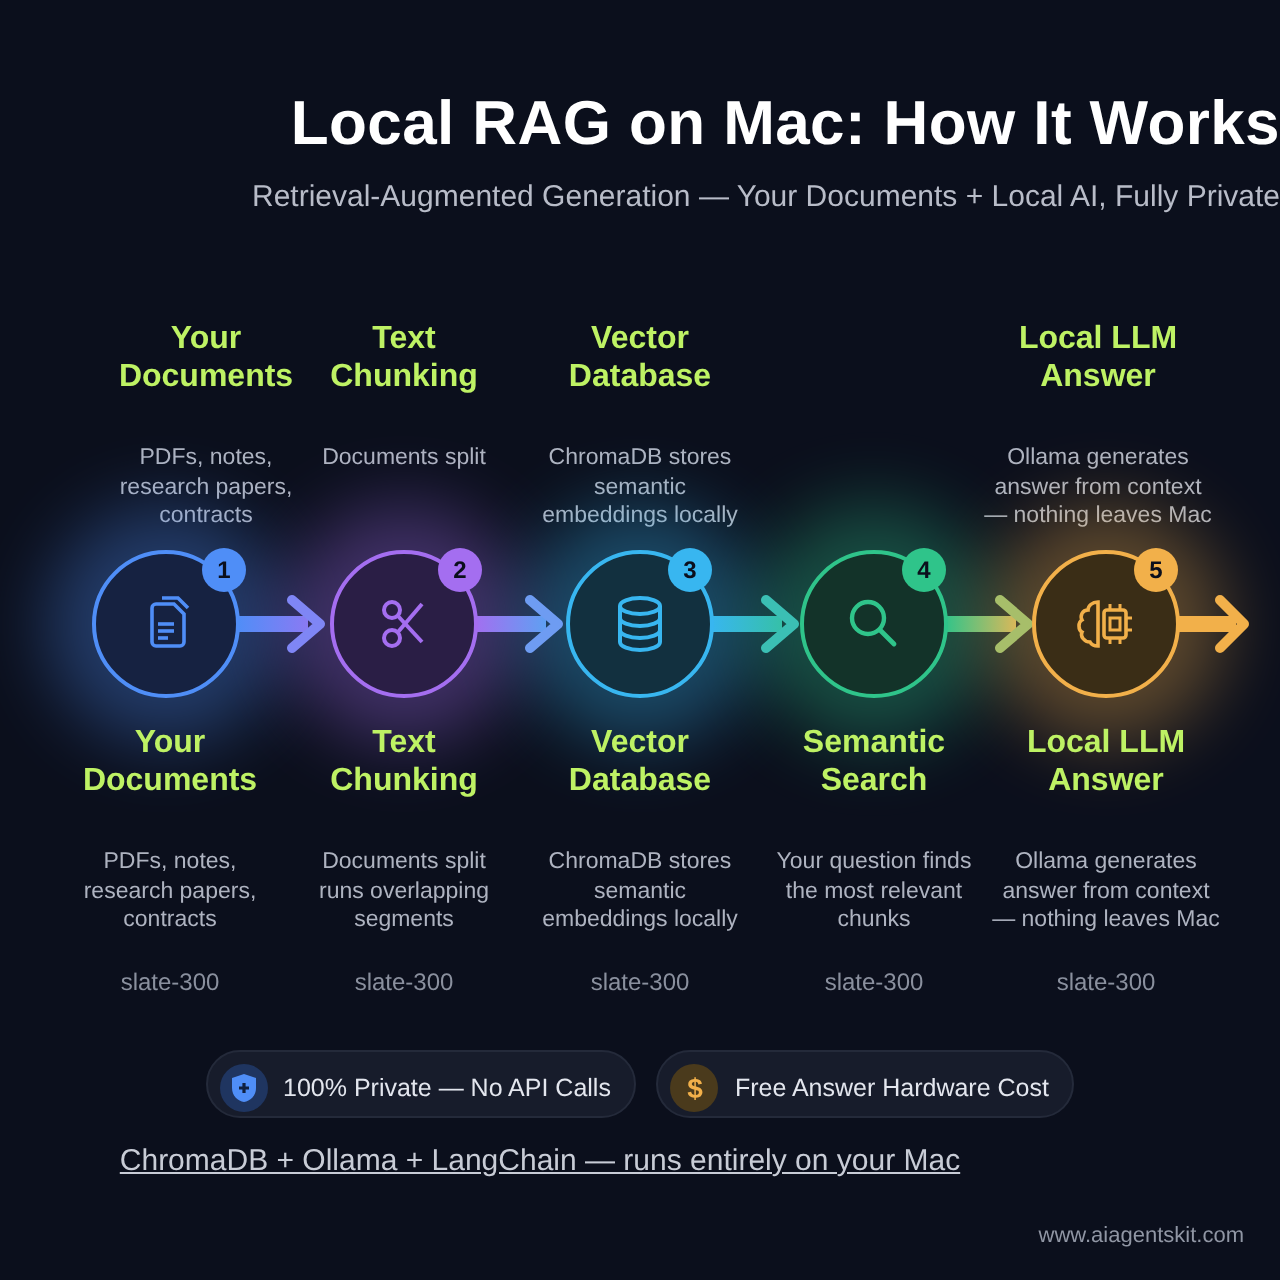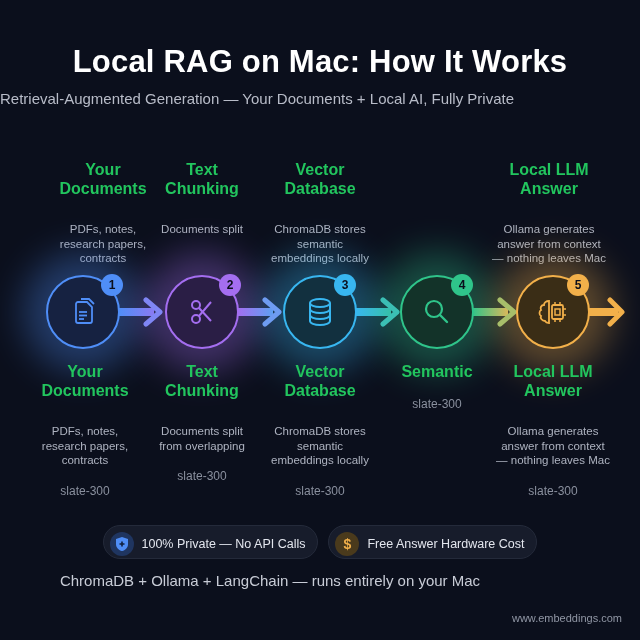--- a/index.html
+++ b/index.html
@@ -5,34 +5,34 @@
   * { box-sizing: border-box; margin: 0; padding: 0; }
   html, body { width: 640px; height: 640px; overflow: hidden; }
   body {
     background: #0b0f1c;
     font-family: "Liberation Sans", "DejaVu Sans", sans-serif;
     color: #fff;
     position: relative;
   }
   .title {
     position: absolute; top: 44px; left: 0; width: 640px;
-    text-align: center; font-size: 31px; font-weight: bold; color: #fff;
+    text-align: right; font-size: 31px; font-weight: bold; color: #fff;
     letter-spacing: 0.2px;
   }
   .subtitle {
     position: absolute; top: 90px; left: 0; width: 640px;
-    text-align: left; font-size: 15px; color: #b8bcc8;
+    text-align: right; font-size: 15px; color: #b8bcc8;
   }
   .step-top, .step-bottom {
     position: absolute; width: 120px; text-align: center;
   }
   .step-top { top: 160px; }
   .step-bottom { top: 362px; }
   .step-title {
-    font-size: 16px; font-weight: bold; color: #22c55e; line-height: 19px;
+    font-size: 16px; font-weight: bold; color: #bef264; line-height: 19px;
   }
   .step-desc {
     font-size: 11.5px; color: #aeb3c0; line-height: 14.5px; margin-top: 24px;
   }
   .step-note {
     font-size: 12px; color: #8a909e; margin-top: 16px;
   }
   .flow { position: absolute; left: 0; top: 260px; width: 640px; height: 110px; }
   .glow {
     position: absolute; width: 120px; height: 120px; border-radius: 50%;
@@ -57,21 +57,21 @@
     background: #171c2b; border: 1px solid #242a3a; border-radius: 17px;
     height: 34px; padding: 4px 12px 0 6px;
     font-size: 12.5px; color: #e3e6ee;
   }
   .pill-icon {
     width: 24px; height: 24px; border-radius: 50%;
     display: flex; align-items: center; justify-content: center;
   }
   .footer {
     position: absolute; top: 572px; left: 0; width: 540px;
-    text-align: center; font-size: 15px; color: #c8ccd6;
+    text-align: center; font-size: 15px; color: #c8ccd6; text-decoration: underline;
   }
   .url {
     position: absolute; top: 612px; right: 18px;
     font-size: 11px; color: #9096a4;
   }
 </style>
 </head>
 <body>
 
 <div class="title">Local RAG on Mac: How It Works</div>
@@ -239,39 +239,46 @@
     </div>
   <div class="step-note">slate-300</div>
 </div>
 <div class="step-bottom" style="left:142px">
   <div class="step-title">
       <div>Text</div>
       <div>Chunking</div>
     </div>
   <div class="step-desc">
       <div>Documents split</div>
-      <div>from overlapping</div>
+      <div>runs overlapping</div>
+      <div>segments</div>
     </div>
   <div class="step-note">slate-300</div>
 </div>
 <div class="step-bottom" style="left:260px">
   <div class="step-title">
       <div>Vector</div>
       <div>Database</div>
     </div>
   <div class="step-desc">
       <div>ChromaDB stores</div>
       <div>semantic</div>
       <div>embeddings locally</div>
     </div>
   <div class="step-note">slate-300</div>
 </div>
 <div class="step-bottom" style="left:372px;width:130px">
   <div class="step-title">
       <div>Semantic</div>
+      <div>Search</div>
+    </div>
+  <div class="step-desc">
+      <div>Your question finds</div>
+      <div>the most relevant</div>
+      <div>chunks</div>
     </div>
   <div class="step-note">slate-300</div>
 </div>
 <div class="step-bottom" style="left:488px;width:130px">
   <div class="step-title">
       <div>Local LLM</div>
       <div>Answer</div>
     </div>
   <div class="step-desc">
       <div>Ollama generates</div>
@@ -291,13 +298,13 @@
     </div>
     <span>100% Private — No API Calls</span>
   </div>
   <div class="pill">
     <div class="pill-icon" style="background:#4a3a1c;color:#f2b04a;font-weight:bold;font-size:14px">$</div>
     <span>Free Answer Hardware Cost</span>
   </div>
 </div>
 
 <div class="footer">ChromaDB + Ollama + LangChain — runs entirely on your Mac</div>
-<div class="url">www.embeddings.com</div>
+<div class="url">www.aiagentskit.com</div>
 
 </body></html>

